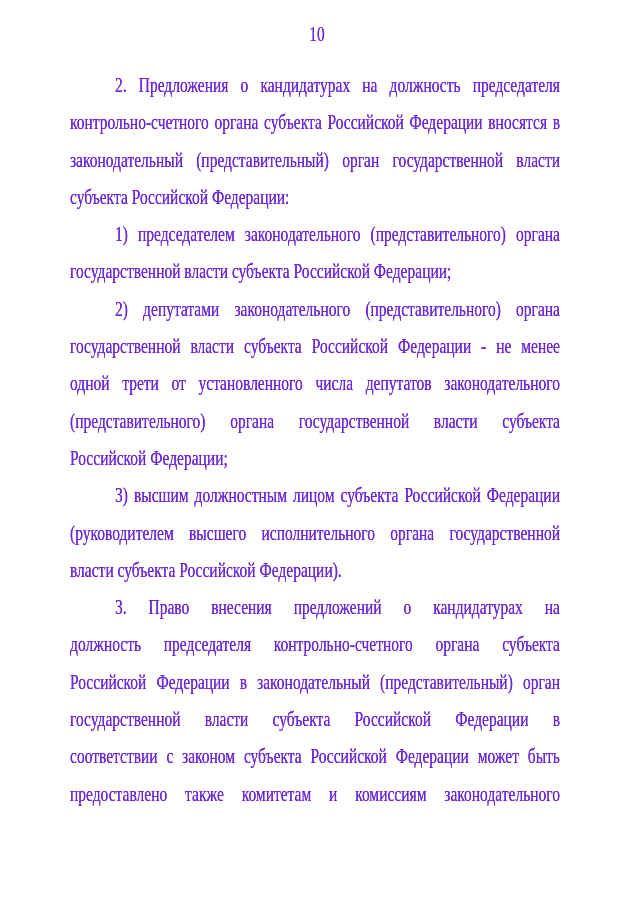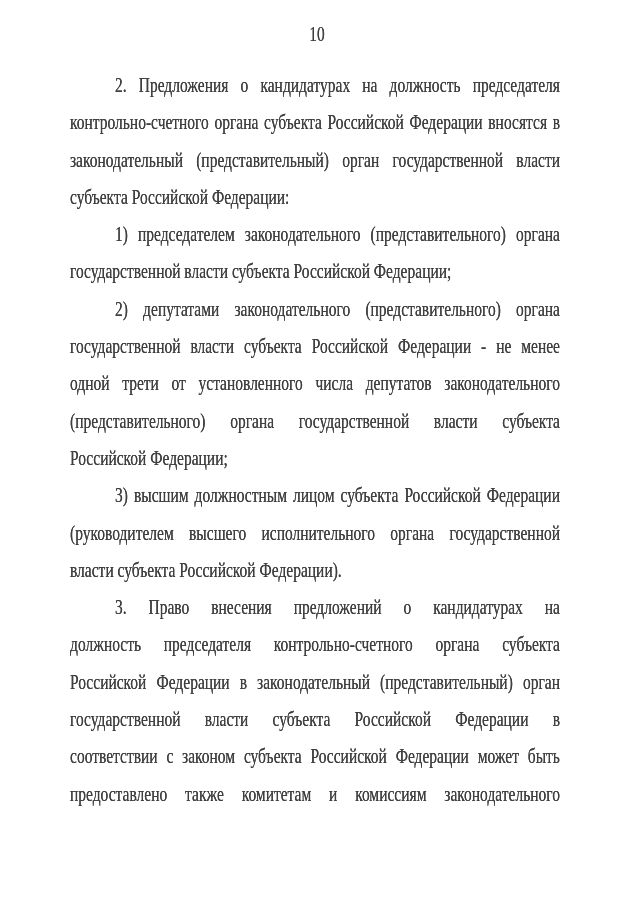--- a/index.html
+++ b/index.html
@@ -7,21 +7,21 @@
     padding: 0;
     background: #ffffff;
   }
   .page {
     position: relative;
     width: 640px;
     height: 905px;
     background: #ffffff;
     overflow: hidden;
     font-family: "Liberation Serif", "DejaVu Serif", serif;
-    color: #404040;
+    color: #6d28d9;
   }
   .pagenum {
     position: absolute;
     top: 24px;
     left: 0;
     right: 6px;
     text-align: center;
     font-size: 15.5px;
     line-height: 20px;
     transform: scaleY(1.32);

